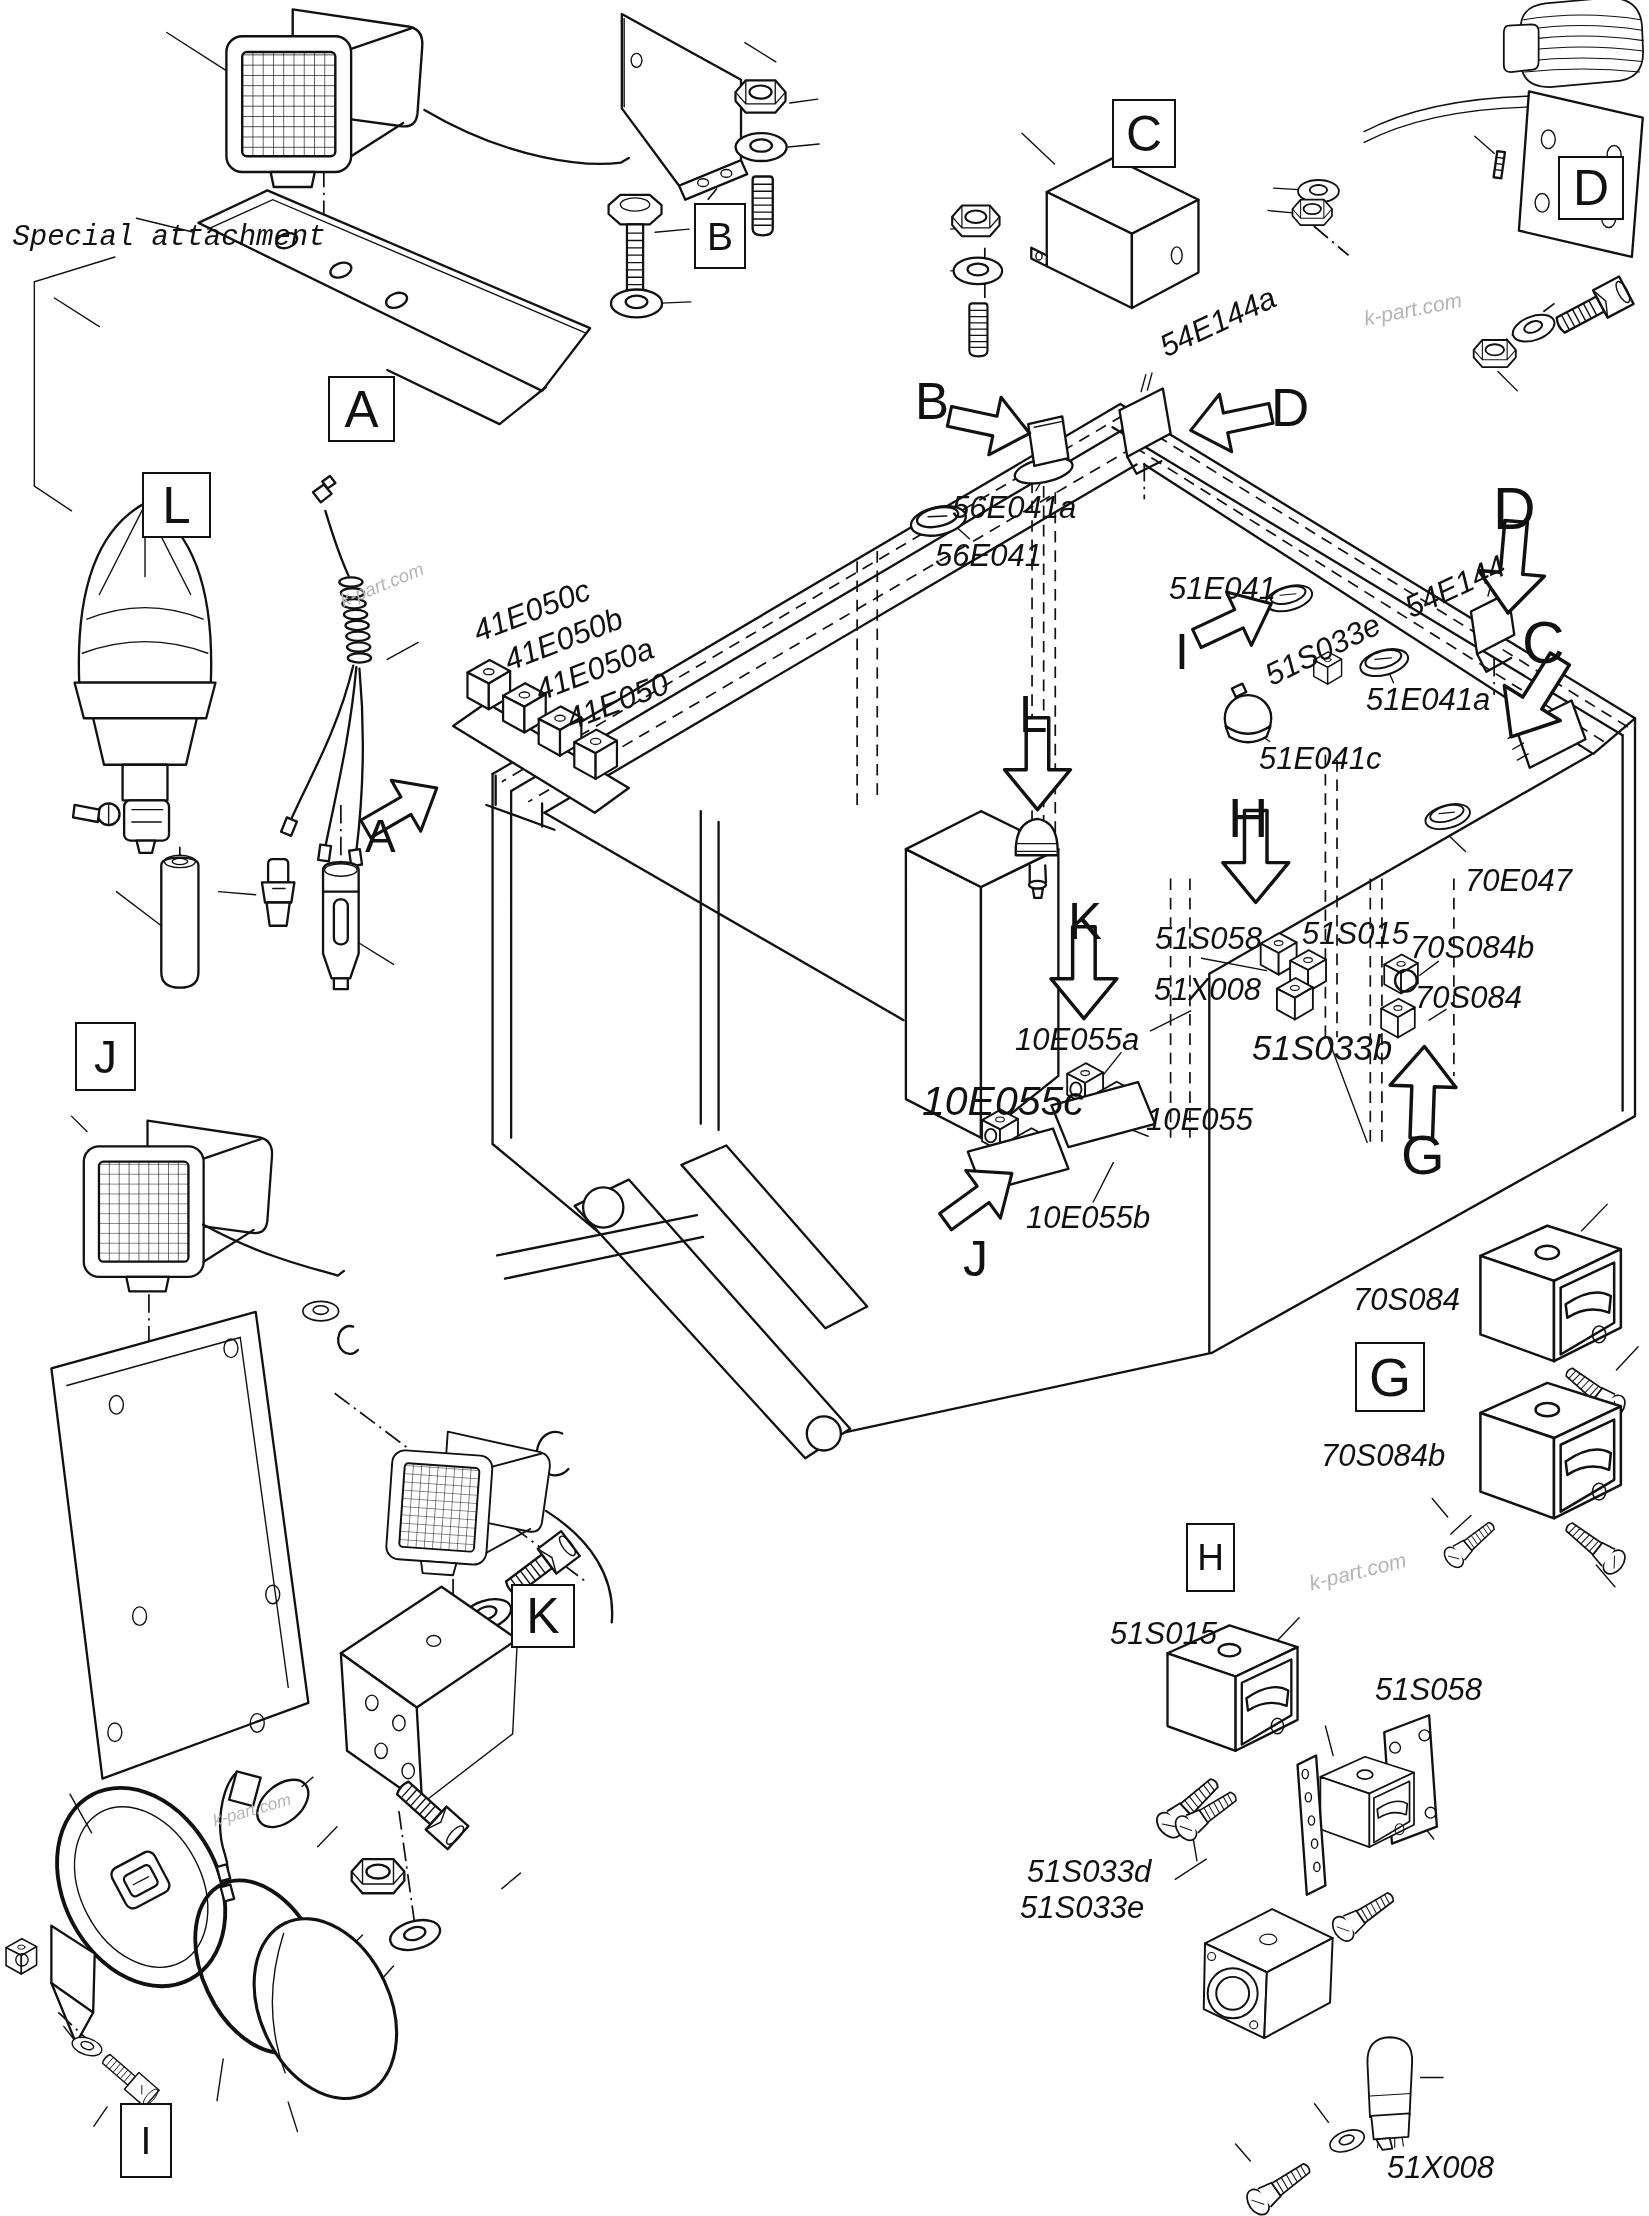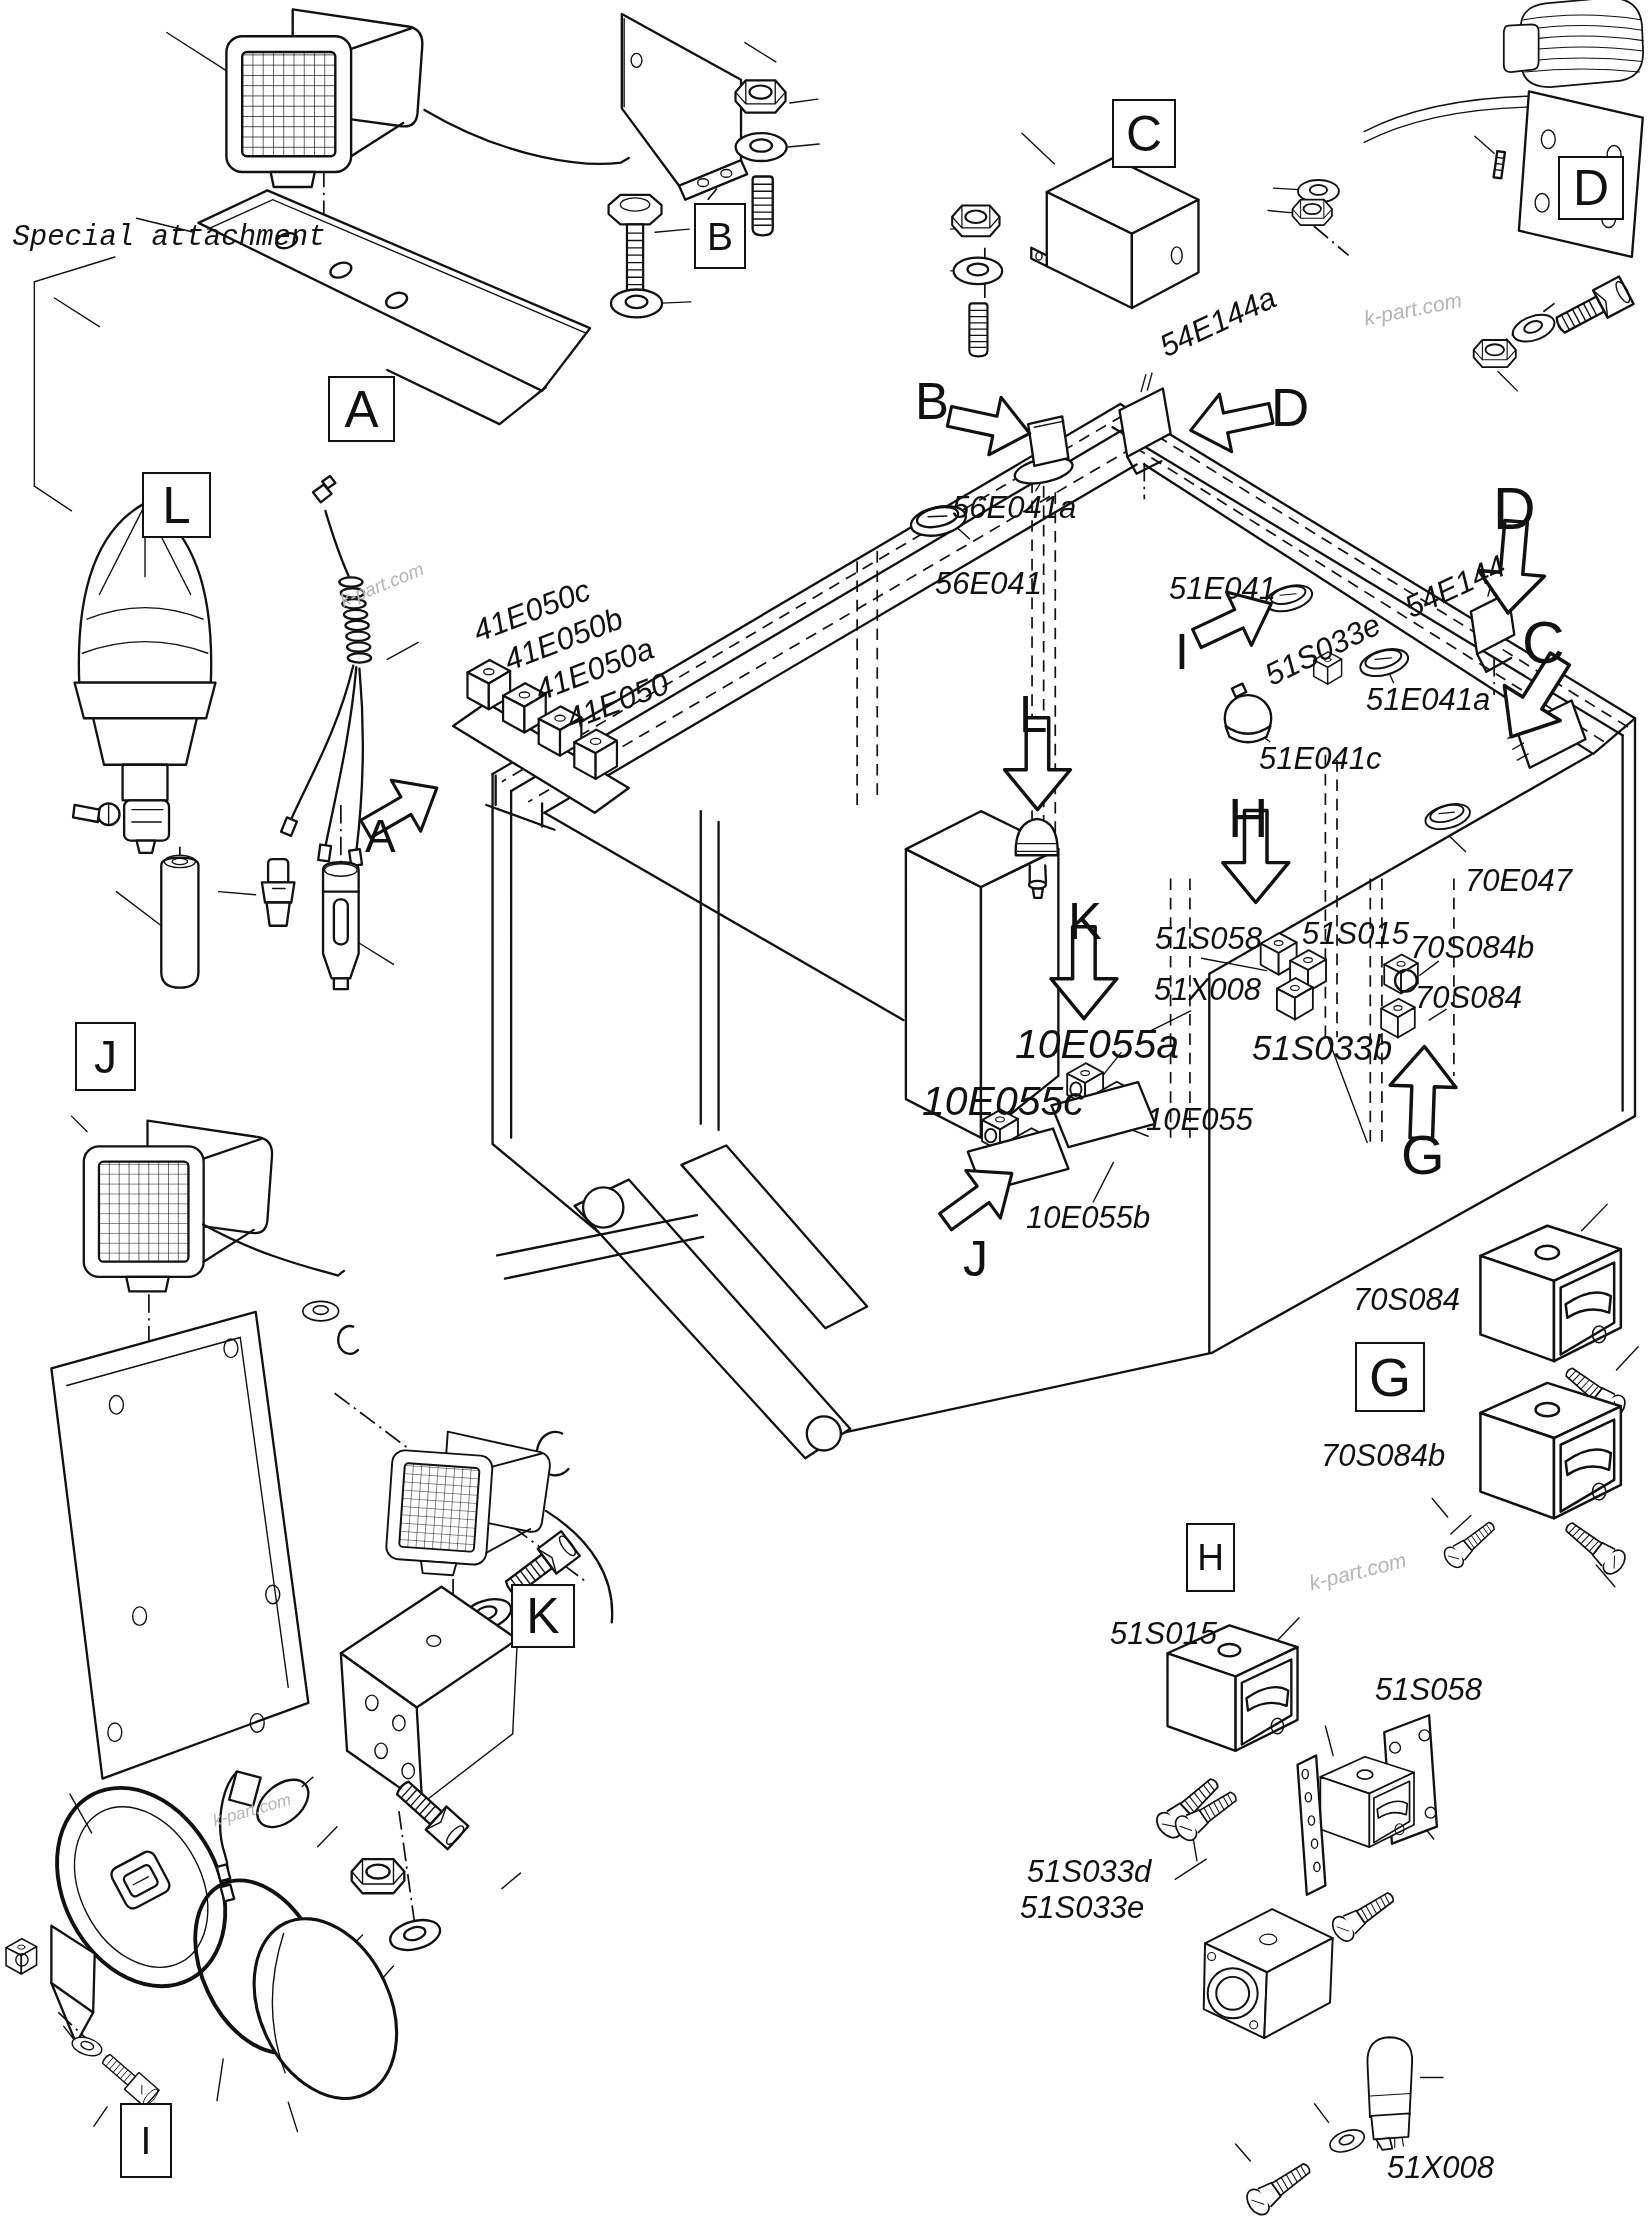--- a/index.html
+++ b/index.html
@@ -512,34 +512,34 @@
       <div class="flet" style="left: 1175px; top: 627px; font-size: 50px;">I</div>
       <div class="flet" style="left: 963px; top: 1234px; font-size: 50px;">J</div>
       <div class="flet" style="left: 1068px; top: 896px; font-size: 51px;">K</div>
       <div class="flet" style="left: 1019px; top: 689px; font-size: 51px;">L</div>
       <div class="plabel" style="left: 469px; top: 618px; font-size: 31px; transform: rotate(-21deg);">41E050c</div>
       <div class="plabel" style="left: 500px; top: 647px; font-size: 31px; transform: rotate(-21deg);">41E050b</div>
       <div class="plabel" style="left: 531px; top: 677px; font-size: 31px; transform: rotate(-21deg);">41E050a</div>
       <div class="plabel" style="left: 562px; top: 706px; font-size: 31px; transform: rotate(-21deg);">41E050</div>
       <div class="plabel" style="left: 1155px; top: 334px; font-size: 31px; transform: rotate(-25deg);">54E144a</div>
       <div class="plabel" style="left: 952px; top: 492px; font-size: 31px;">56E041a</div>
-      <div class="plabel" style="left: 935px; top: 540px; font-size: 31px; margin-top: 28px;">56E041</div>
+      <div class="plabel" style="left: 935px; top: 540px; font-size: 31px;">56E041</div>
       <div class="plabel" style="left: 1169px; top: 573px; font-size: 31px;">51E041</div>
       <div class="plabel" style="left: 1400px; top: 595px; font-size: 31px; transform: rotate(-25deg);">54E144</div>
       <div class="plabel" style="left: 1260px; top: 663px; font-size: 31px; transform: rotate(-26deg);">51S033e</div>
       <div class="plabel" style="left: 1366px; top: 684px; font-size: 31px;">51E041a</div>
       <div class="plabel" style="left: 1259px; top: 743px; font-size: 31px;">51E041c</div>
       <div class="plabel" style="left: 1465px; top: 865px; font-size: 31px;">70E047</div>
       <div class="plabel" style="left: 1155px; top: 923px; font-size: 31px;">51S058</div>
       <div class="plabel" style="left: 1302px; top: 918px; font-size: 31px;">51S015</div>
       <div class="plabel" style="left: 1410px; top: 932px; font-size: 31px;">70S084b</div>
       <div class="plabel" style="left: 1154px; top: 974px; font-size: 31px;">51X008</div>
       <div class="plabel" style="left: 1415px; top: 982px; font-size: 31px;">70S084</div>
       <div class="plabel" style="left: 1252px; top: 1010px; font-size: 35px; margin-top: 20px;">51S033b</div>
-      <div class="plabel" style="left: 1015px; top: 1024px; font-size: 41px;">10E055a</div>
+      <div class="plabel" style="left: 1015px; top: 1024px; font-size: 31px;">10E055a</div>
       <div class="plabel" style="left: 922px; top: 1081px; font-size: 41px;">10E055c</div>
       <div class="plabel" style="left: 1146px; top: 1104px; font-size: 31px;">10E055</div>
       <div class="plabel" style="left: 1026px; top: 1202px; font-size: 31px;">10E055b</div>
       <div class="plabel" style="left: 1353px; top: 1284px; font-size: 31px;">70S084</div>
       <div class="plabel" style="left: 1321px; top: 1440px; font-size: 31px;">70S084b</div>
       <div class="plabel" style="left: 1110px; top: 1618px; font-size: 31px;">51S015</div>
       <div class="plabel" style="left: 1375px; top: 1674px; font-size: 31px;">51S058</div>
       <div class="plabel" style="left: 1027px; top: 1856px; font-size: 31px;">51S033d</div>
       <div class="plabel" style="left: 1020px; top: 1892px; font-size: 31px;">51S033e</div>
       <div class="plabel" style="left: 1387px; top: 2152px; font-size: 31px;">51X008</div>

